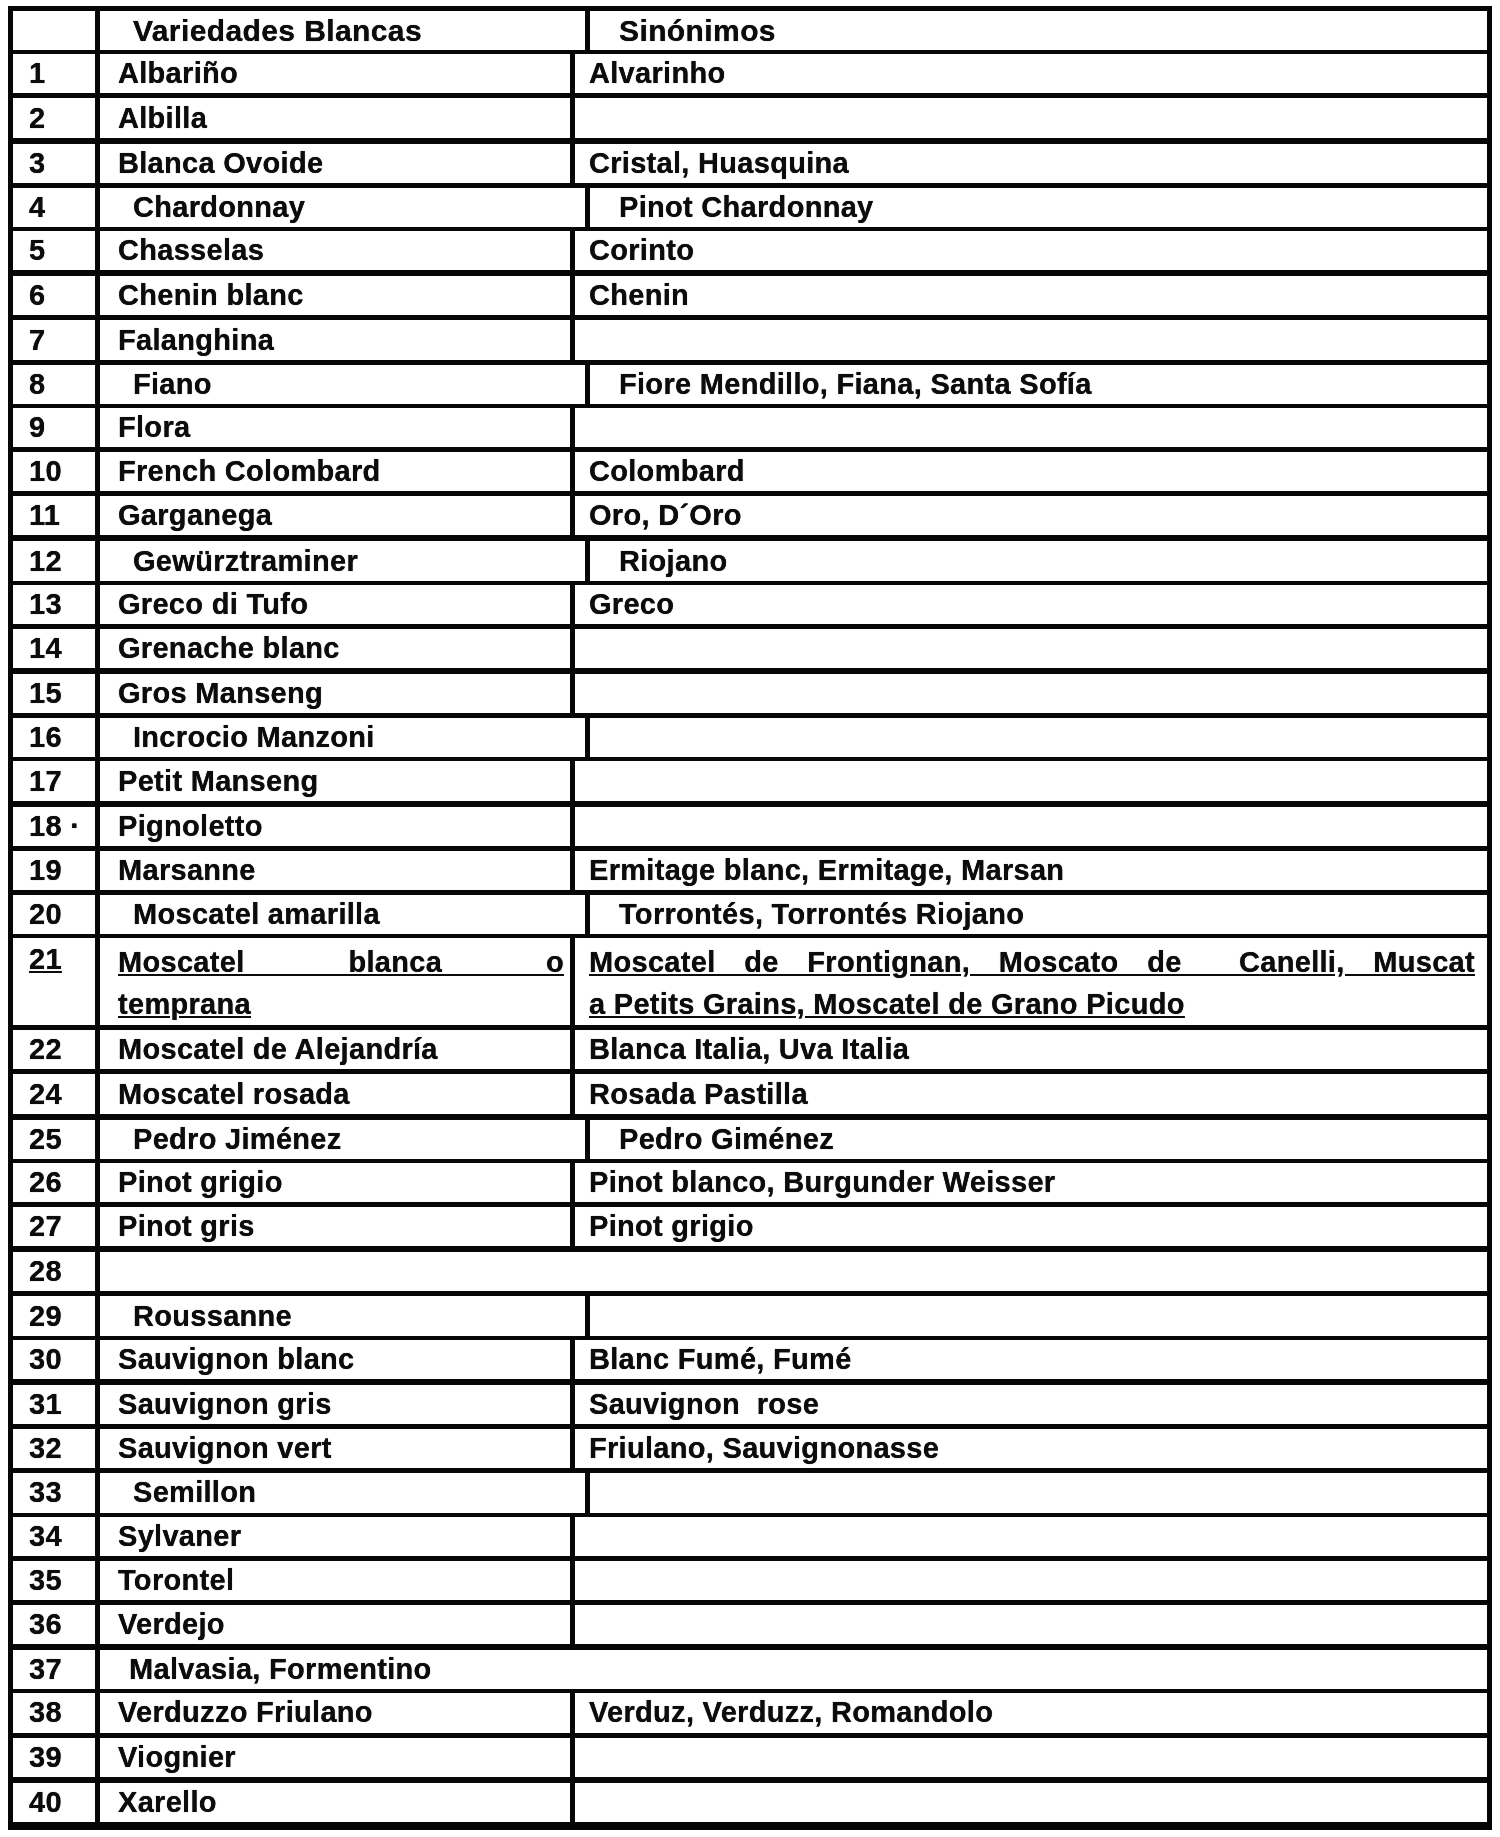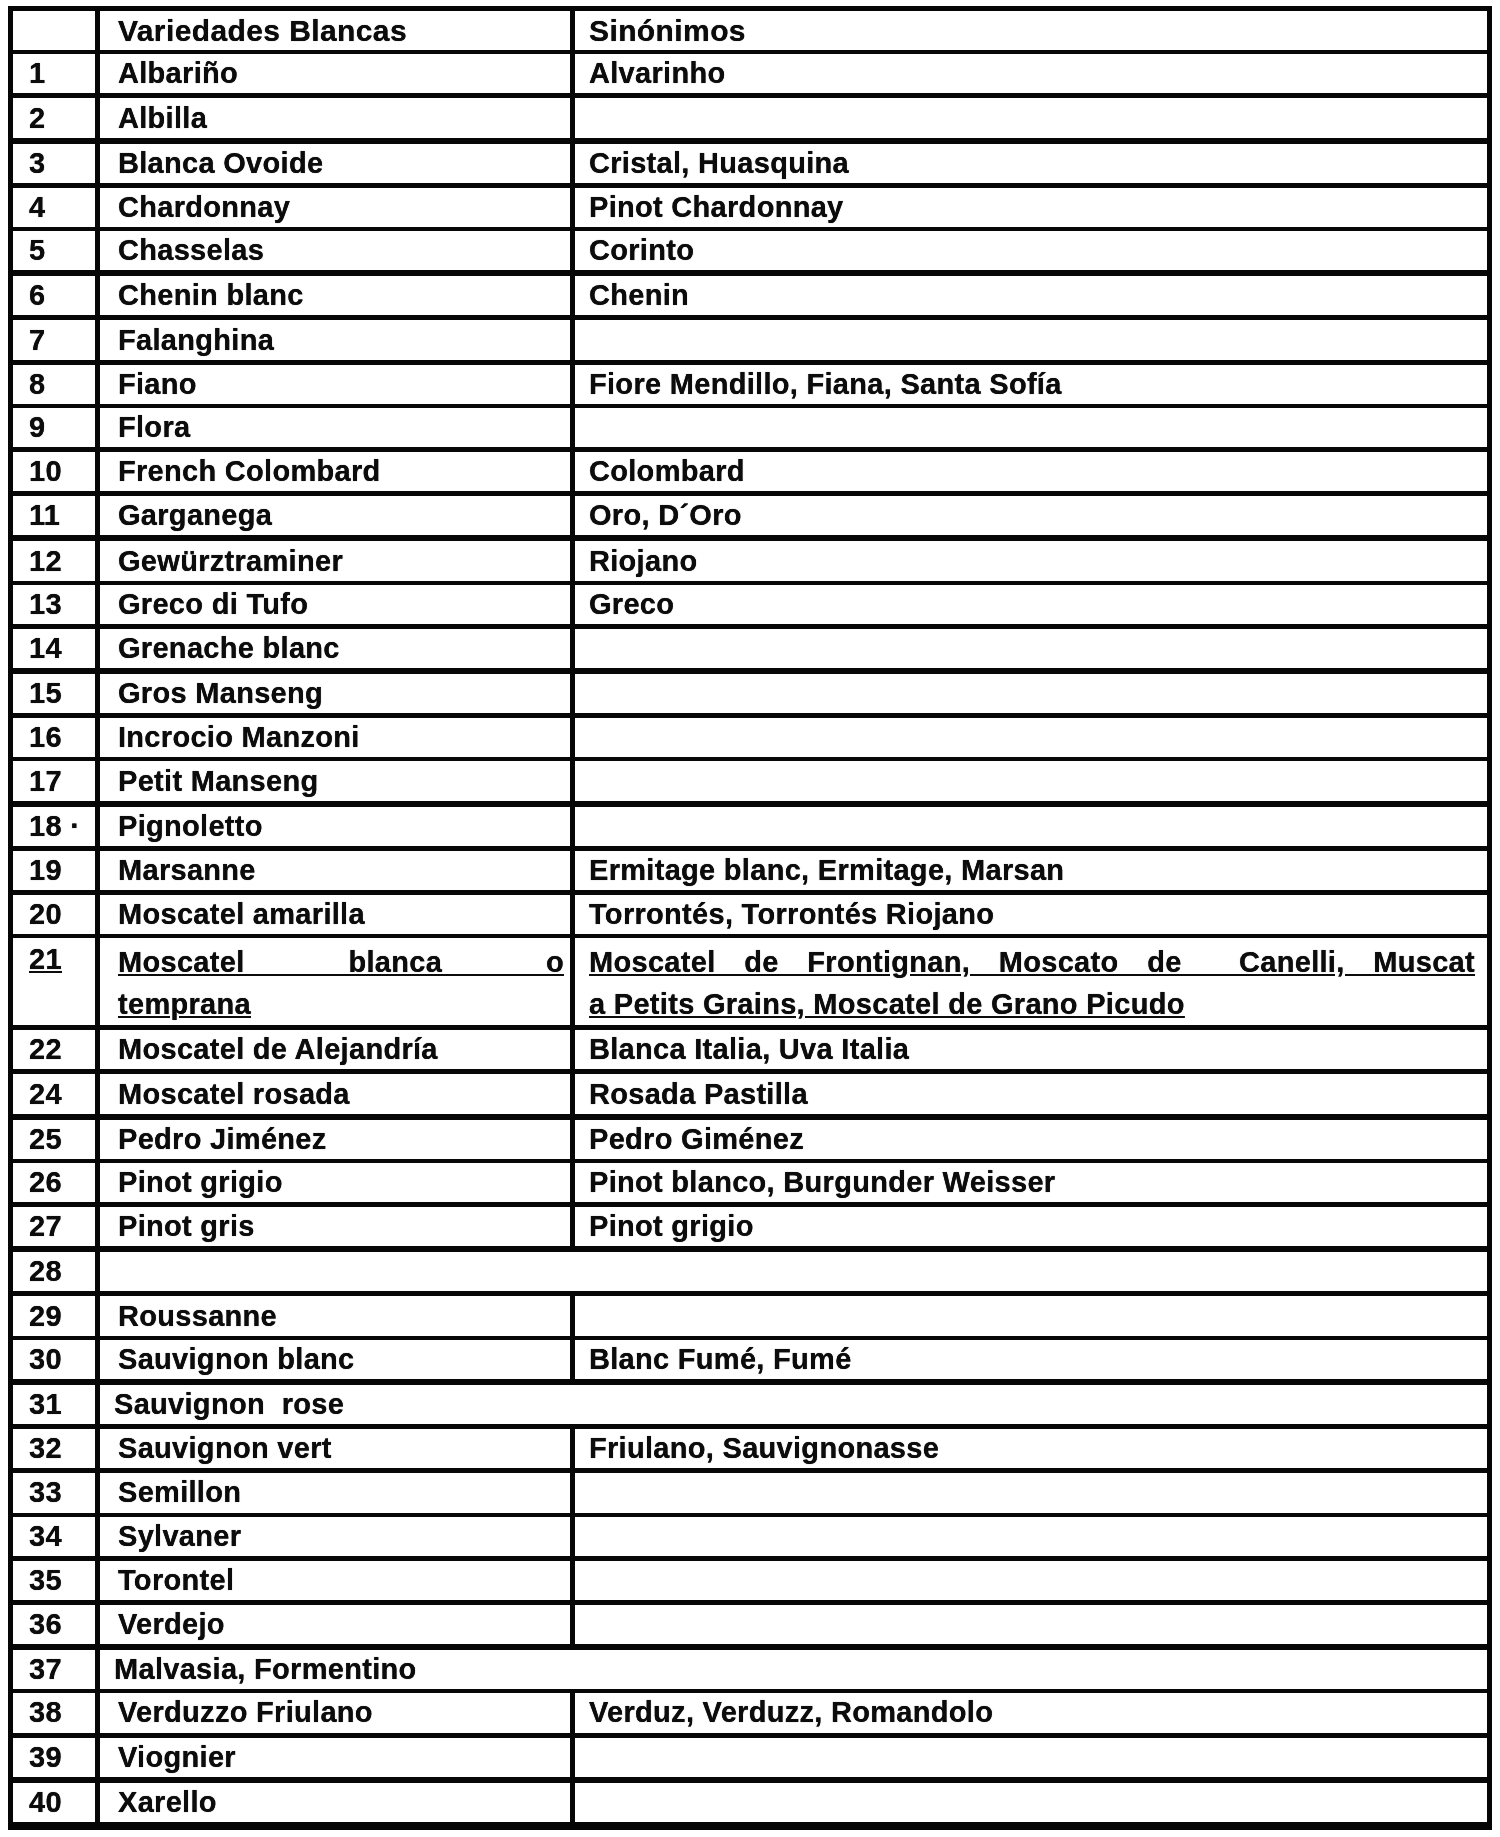--- a/index.html
+++ b/index.html
@@ -20,21 +20,21 @@
     background:#fff;
   }
   .row{
     box-sizing:border-box;
     flex:1 1 0;
     display:grid;
     grid-template-columns:87px 475px 1fr;
     border-bottom:5px solid #070707;
   }
   .row:nth-child(3n){border-bottom-width:6px;}
-  .row:nth-child(4n+1){border-bottom-width:4px;}
+  .row:nth-child(4n+1){border-bottom-width:4px;gap:15px;}
   .row:last-child{border-bottom:none;}
   .row.tall{flex:2 1 0;}
   .cell{
     box-sizing:border-box;
     display:flex;align-items:center;
     white-space:pre-wrap;
     font-weight:700;
     font-size:29px;
     color:#0c0c0c;
     letter-spacing:.3px;
@@ -201,20 +201,21 @@
     <div class="cell variety">Roussanne</div>
     <div class="cell syn"></div>
   </div>
       <div class="row">
     <div class="cell num">30</div>
     <div class="cell variety">Sauvignon blanc</div>
     <div class="cell syn">Blanc Fumé, Fumé</div>
   </div>
       <div class="row">
     <div class="cell num">31</div>
+    <div class="cell variety">Sauvignon gris</div>
     <div class="cell syn">Sauvignon  rose</div>
   </div>
       <div class="row">
     <div class="cell num">32</div>
     <div class="cell variety">Sauvignon vert</div>
     <div class="cell syn">Friulano, Sauvignonasse</div>
   </div>
       <div class="row">
     <div class="cell num">33</div>
     <div class="cell variety">Semillon</div>

